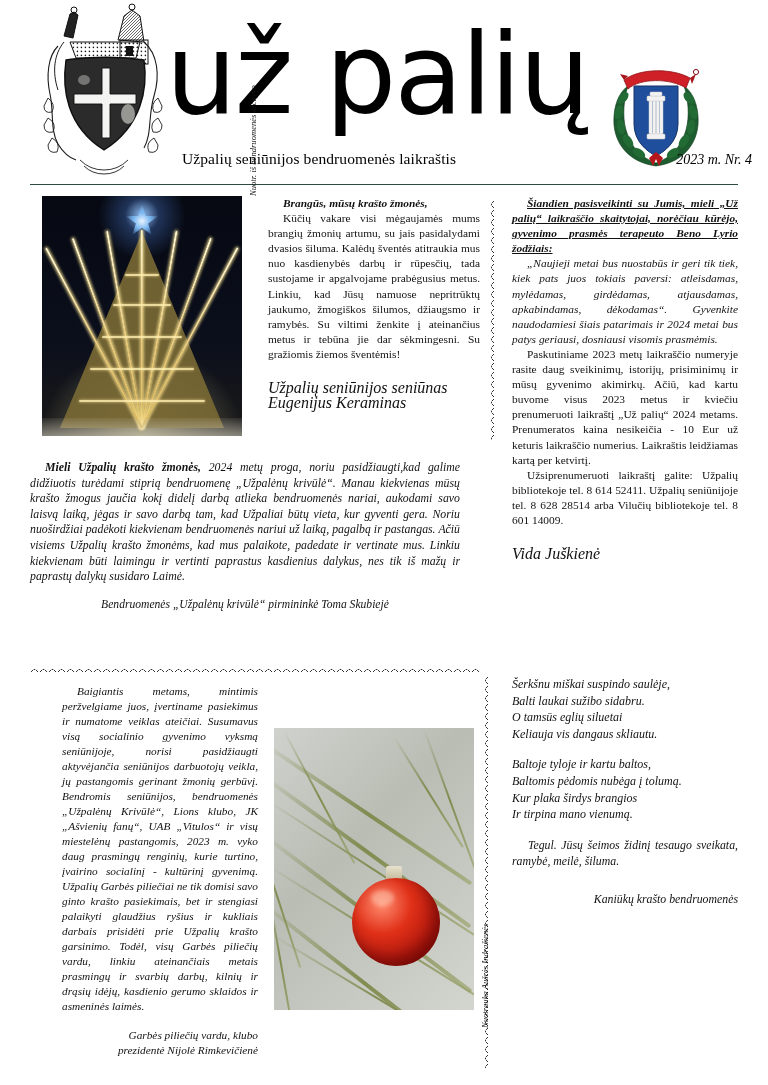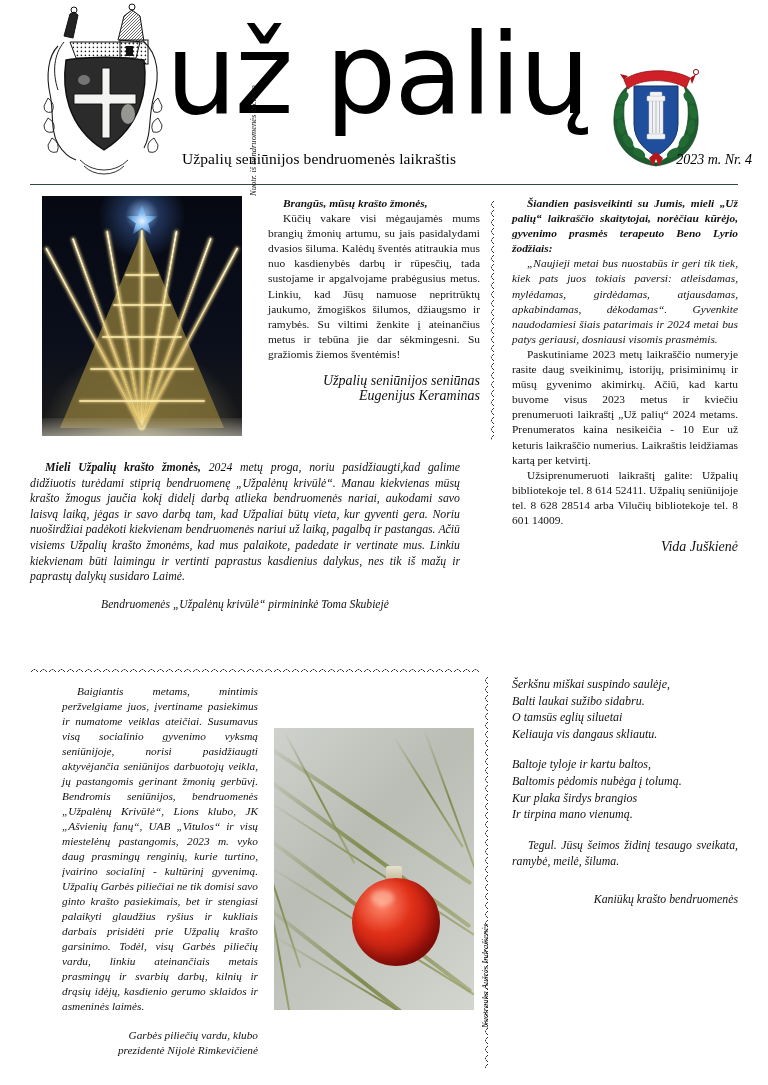--- a/index.html
+++ b/index.html
@@ -94,24 +94,23 @@
     hyphens: auto;
   }
   .ital { font-style: italic; }
   .lead-bold {
     font-weight: bold;
     font-style: italic;
   }
   .indent { text-indent: 15px; }
   .sig {
     font-style: italic;
-    text-align: right;
-    font-size: 14px;
+    font-size: 16px;
     line-height: 15.1px;
-    margin-top: 11px;
+    margin-top: 18px;
   }
 
   
   .wavy {
     height: 7px;
     width: 100%;
     background-repeat: repeat-x;
     background-size: 9px 7px;
     background-image:
       radial-gradient(circle at 4.5px 7.2px, transparent 3.2px, #333 3.25px, #333 3.8px, transparent 3.85px);
@@ -465,21 +464,21 @@
         <span class="lead-bold">Brangūs, mūsų krašto žmonės,</span>
       </div>
       <div class="body-serif indent">Kūčių vakare visi mėgaujamės mums brangių žmonių artumu, su jais pasidalydami dvasios šiluma. Kalėdų šventės atitraukia mus nuo kasdienybės darbų ir rūpesčių, tada sustojame ir apgalvojame prabėgusius metus. Linkiu, kad Jūsų namuose nepritrūktų jaukumo, žmogiškos šilumos, džiaugsmo ir ramybės. Su viltimi ženkite į ateinančius metus ir tebūna jie dar sėkmingesni. Su gražiomis žiemos šventėmis!</div>
       <div class="sig">
         <div>Užpalių seniūnijos seniūnas</div>
         <div>Eugenijus Keraminas</div>
       </div>
     </div>
 
     <div class="col-right-top">
-      <div class="body-serif indent" style="font-style:italic;">
+      <div class="body-serif indent" style="font-style:italic;text-decoration:underline;">
         <span class="lead-bold">Šiandien pasisveikinti su Jumis, mieli „Už palių“ laikraščio skaitytojai, norėčiau kūrėjo, gyvenimo prasmės terapeuto Beno Lyrio žodžiais:</span>
       </div>
       <div class="body-serif indent ital">„Naujieji metai bus nuostabūs ir geri tik tiek, kiek pats juos tokiais paversi: atleisdamas, mylėdamas, girdėdamas, atjausdamas, apkabindamas, dėkodamas“. Gyvenkite naudodamiesi šiais patarimais ir 2024 metai bus patys geriausi, dosniausi visomis prasmėmis.</div>
       <div class="body-serif indent">Paskutiniame 2023 metų laikraščio numeryje rasite daug sveikinimų, istorijų, prisiminimų ir mūsų gyvenimo akimirkų. Ačiū, kad kartu buvome visus 2023 metus ir kviečiu prenumeruoti laikraštį „Už palių“ 2024 metams. Prenumeratos kaina nesikeičia - 10 Eur už keturis laikraščio numerius. Laikraštis leidžiamas kartą per ketvirtį.</div>
       <div class="body-serif indent">Užsiprenumeruoti laikraštį galite: Užpalių bibliotekoje tel. 8 614 52411. Užpalių seniūnijoje tel. 8 628 28514 arba Vilučių bibliotekoje tel. 8 601 14009.</div>
       <div class="sig">Vida Juškienė</div>
     </div>
   </div>
 
   <div class="mid-block">

